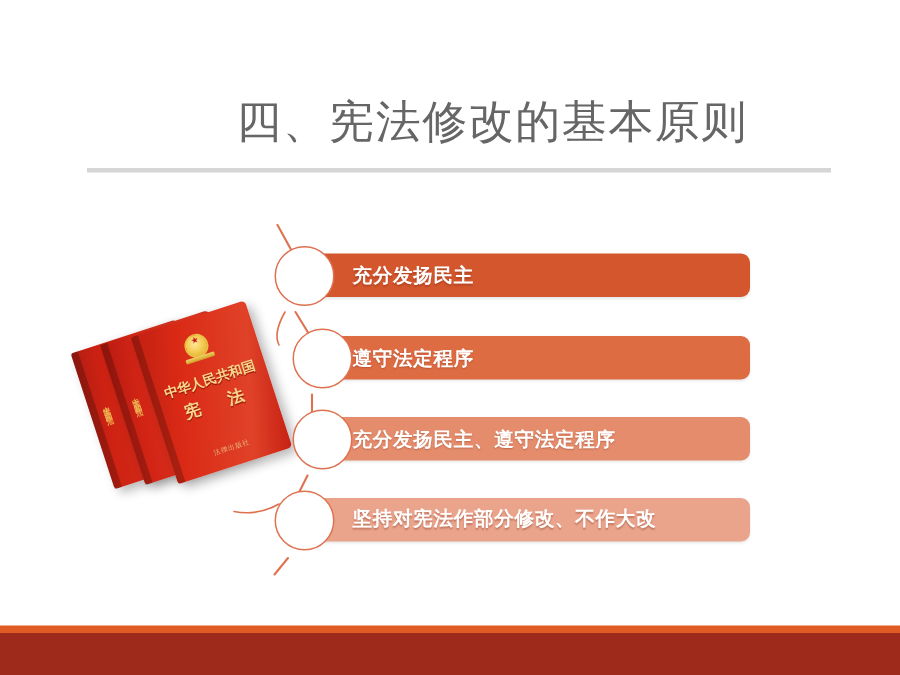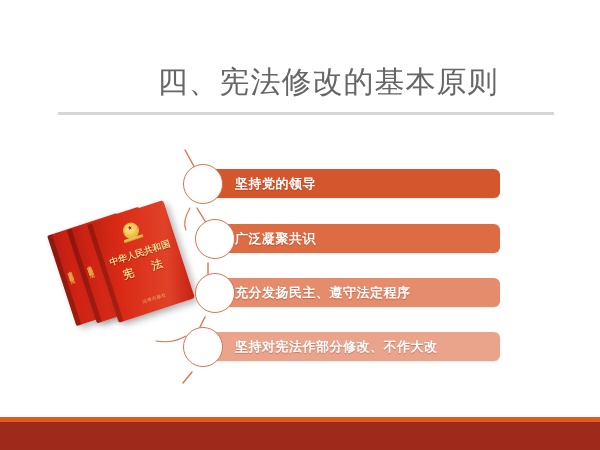--- a/index.html
+++ b/index.html
@@ -286,31 +286,31 @@
         <line x1="205" y1="317" x2="196" y2="335"></line>
         <line x1="192" y1="372" x2="183" y2="383"></line>
         <path d="M186 336 q -14 8 -30 5" stroke-width="1.1"></path>
         <path d="M190 208 q -8 14 -4 22" stroke-width="1.1"></path>
       </g>
     </svg>
   </div>
 
   <div class="row" id="row-0" style="left:205px; top:169px; width:295px;">
     <div class="bar" style="width:295px; background:#d4562c;"></div>
-    <div class="bar-label">坚持党的领导</div>
+    <div class="bar-label">充分发扬民主</div>
   </div>
   <div class="row" id="row-1" style="left:205px; top:224px; width:295px;">
     <div class="bar" style="width:295px; background:#dd6c43;"></div>
-    <div class="bar-label">广泛凝聚共识</div>
+    <div class="bar-label">遵守法定程序</div>
   </div>
   <div class="row" id="row-2" style="left:205px; top:278px; width:295px;">
     <div class="bar" style="width:295px; background:#e58c6c;"></div>
     <div class="bar-label">充分发扬民主、遵守法定程序</div>
   </div>
-  <div class="row" id="row-3" style="left:205px; top:332px; width:295px;">
+  <div class="row" id="row-3" style="left:205px; top:332px; width:295px;font-family:Liberation Mono, monospace;">
     <div class="bar" style="width:295px; background:#eba48c;"></div>
     <div class="bar-label">坚持对宪法作部分修改、不作大改</div>
   </div>
 
   <div class="node-circle" style="left: 183px; top: 164px; border-color: rgb(222, 114, 80); background: rgb(255, 255, 255);"></div>
   <div class="node-circle" style="left: 195px; top: 219px; border-color: rgb(222, 114, 80); background: rgb(255, 255, 255);"></div>
   <div class="node-circle" style="left: 195px; top: 273px; border-color: rgb(222, 114, 80); background: rgb(255, 255, 255);"></div>
   <div class="node-circle" style="left: 183px; top: 327px; border-color: rgb(222, 114, 80); background: rgb(255, 255, 255);"></div>
 
   <div class="band-thin" style="background: rgb(224, 92, 35);"></div>

